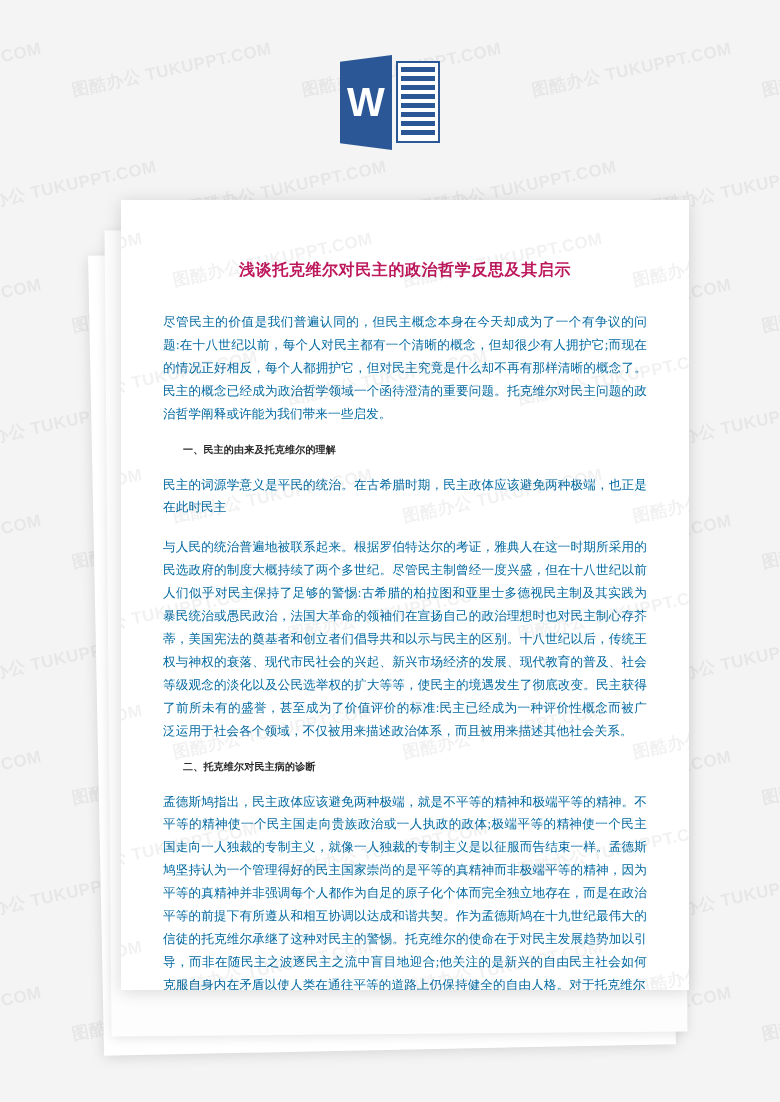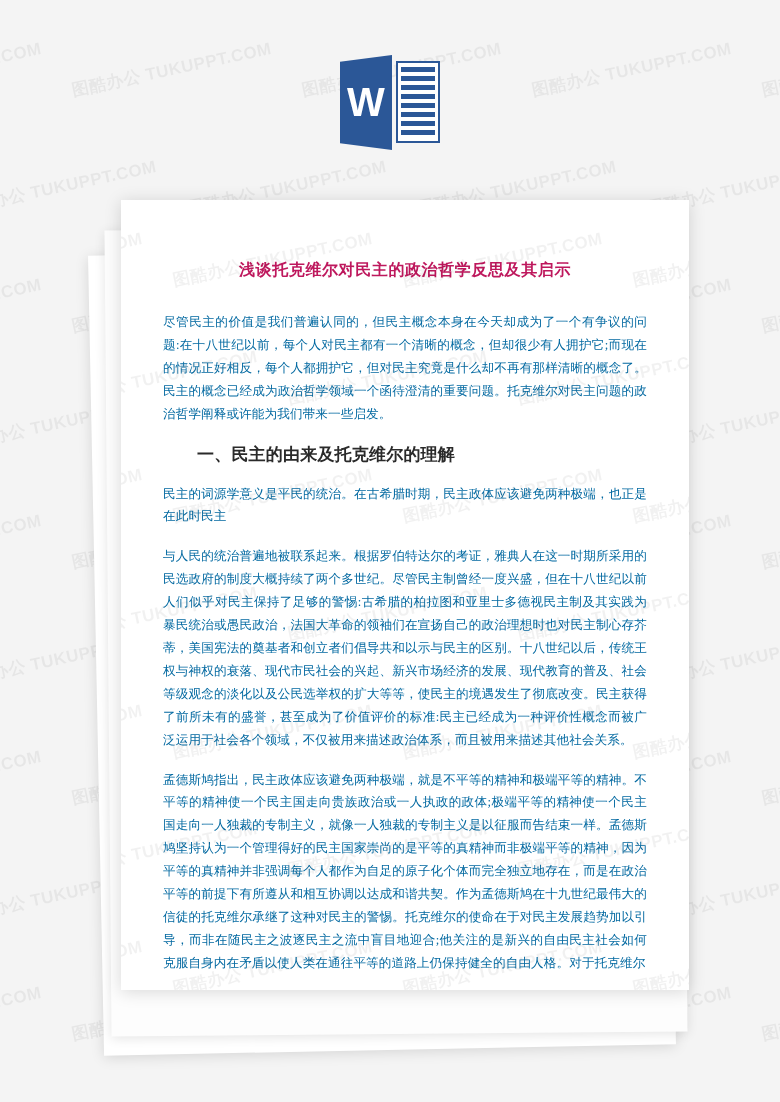--- a/index.html
+++ b/index.html
@@ -168,21 +168,21 @@
     font-size: 12.6px;
     line-height: 1.82;
     color: #0369a1;
     margin: 0 0 17px 0;
     text-align: justify;
     letter-spacing: 0.1px;
   }
 
   .doc-h {
     font-family: Liberation Serif, serif;
-    font-size: 17px;
+    font-size: 10px;
     font-weight: 700;
     color: #2a2a2a;
     margin: 0 0 17px 0;
     text-indent: 2em;
     letter-spacing: 0.2px;
   }
 
   
   .paper-main .wm-layer { z-index: 4; }
 </style>
@@ -287,16 +287,17 @@
       <span class="wm" style="left: 280px; top: 756px; transform: rotate(-12deg);">图酷办公 TUKUPPT.COM</span>
       <span class="wm" style="left: 510px; top: 756px; transform: rotate(-12deg);">图酷办公 TUKUPPT.COM</span>
     </div>
   <div class="doc-body">
     <div class="doc-title">浅谈托克维尔对民主的政治哲学反思及其启示</div>
     <div id="doc-blocks">
         <div class="doc-p">尽管民主的价值是我们普遍认同的，但民主概念本身在今天却成为了一个有争议的问题:在十八世纪以前，每个人对民主都有一个清晰的概念，但却很少有人拥护它;而现在的情况正好相反，每个人都拥护它，但对民主究竟是什么却不再有那样清晰的概念了。民主的概念已经成为政治哲学领域一个函待澄清的重要问题。托克维尔对民主问题的政治哲学阐释或许能为我们带来一些启发。</div>
         <div class="doc-h">一、民主的由来及托克维尔的理解</div>
         <div class="doc-p">民主的词源学意义是平民的统治。在古希腊时期，民主政体应该避免两种极端，也正是在此时民主</div>
         <div class="doc-p">与人民的统治普遍地被联系起来。根据罗伯特达尔的考证，雅典人在这一时期所采用的民选政府的制度大概持续了两个多世纪。尽管民主制曾经一度兴盛，但在十八世纪以前人们似乎对民主保持了足够的警惕:古希腊的柏拉图和亚里士多德视民主制及其实践为暴民统治或愚民政治，法国大革命的领袖们在宣扬自己的政治理想时也对民主制心存芥蒂，美国宪法的奠基者和创立者们倡导共和以示与民主的区别。十八世纪以后，传统王权与神权的衰落、现代市民社会的兴起、新兴市场经济的发展、现代教育的普及、社会等级观念的淡化以及公民选举权的扩大等等，使民主的境遇发生了彻底改变。民主获得了前所未有的盛誉，甚至成为了价值评价的标准:民主已经成为一种评价性概念而被广泛运用于社会各个领域，不仅被用来描述政治体系，而且被用来描述其他社会关系。</div>
+        <div class="doc-h">二、托克维尔对民主病的诊断</div>
         <div class="doc-p">孟德斯鸠指出，民主政体应该避免两种极端，就是不平等的精神和极端平等的精神。不平等的精神使一个民主国走向贵族政治或一人执政的政体;极端平等的精神使一个民主国走向一人独裁的专制主义，就像一人独裁的专制主义是以征服而告结束一样。孟德斯鸠坚持认为一个管理得好的民主国家崇尚的是平等的真精神而非极端平等的精神，因为平等的真精神并非强调每个人都作为自足的原子化个体而完全独立地存在，而是在政治平等的前提下有所遵从和相互协调以达成和谐共契。作为孟德斯鸠在十九世纪最伟大的信徒的托克维尔承继了这种对民主的警惕。托克维尔的使命在于对民主发展趋势加以引导，而非在随民主之波逐民主之流中盲目地迎合;他关注的是新兴的自由民主社会如何克服自身内在矛盾以使人类在通往平等的道路上仍保持健全的自由人格。对于托克维尔</div>
       </div>
   </div>
 </div>
 
 </body></html>

